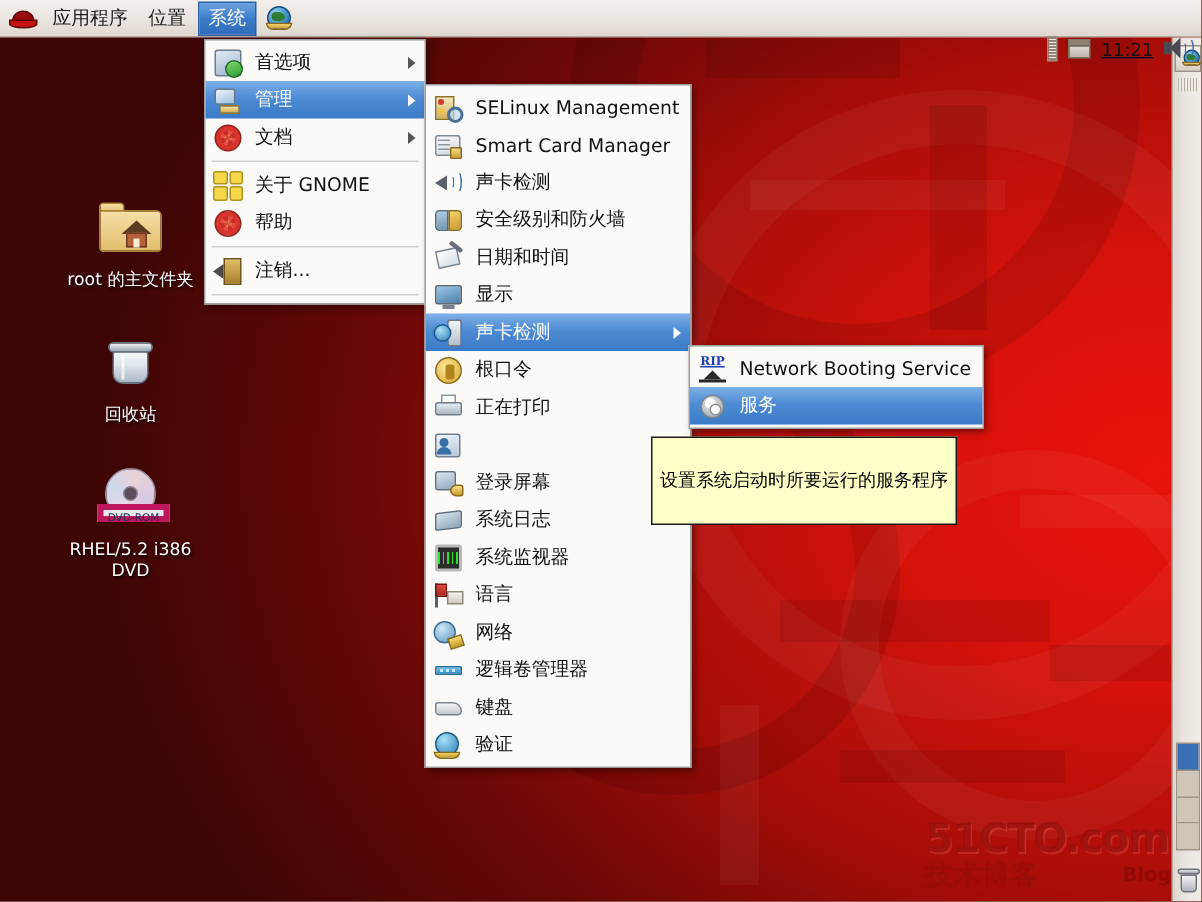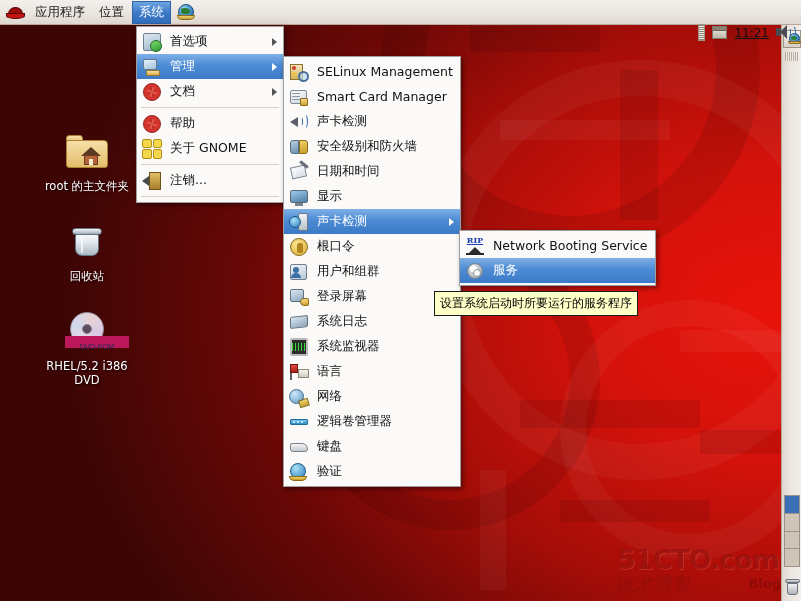--- a/index.html
+++ b/index.html
@@ -265,22 +265,22 @@
     position:absolute; left:7px; top:4px; width:34px; height:34px;
     border-radius:50%;
     background: conic-gradient(from 200deg, #e8d8e6, #cfd8ec, #e9d2d6, #d7c9e4, #e8d8e6);
     border:1.5px solid #9a8d9c;
   }
   .ic-dvd .hole {
     position:absolute; left:19px; top:16px; width:10px; height:10px;
     border-radius:50%; background:#5b4e5c; border:1.5px solid #8c7f8d;
   }
   .ic-dvd .tagbox {
-    position:absolute; left:2px; top:28px; width:64px; height:12px;
-    background:#e9e9ee; border:6px solid #be185d;
+    position:absolute; left:2px; top:28px; width:48px; height:12px;
+    background:#e9e9ee; border:4px solid #be185d;
     font-size:7px; line-height:11px; color:#1b2d52; text-align:center;
     text-shadow:none; font-family:"DejaVu Sans","Liberation Sans",sans-serif;
   }
 
   
   .menu {
     position: absolute;
     background: #fbfaf8;
     border: 1px solid #9e9e9e;
     box-shadow: 2px 2px 5px rgba(0,0,0,0.45);
@@ -438,21 +438,21 @@
     background:#fbfbfb; border:1px solid #8b9299;
   }
 
   
   #tooltip {
     position: absolute;
     background: #ffffc8;
     border: 1px solid #1a1a1a;
     font-size: 12px;
     color: #000;
-    padding: 3px 5px;
+    padding: 20px 5px;
     white-space: nowrap;
     z-index: 80;
     font-family: Liberation Serif, serif;
   }
 
   
   #watermark {
     position:absolute; right: 22px; bottom: 8px;
     z-index: 6; text-align: left; line-height: 1;
     font-family: "DejaVu Sans","Liberation Sans",sans-serif;
@@ -593,34 +593,34 @@
     </div>
     <div class="menu-item">
       <div class="mi-icon ic-doc">
           <div class="flower"></div>
         </div>
       <div class="mi-label">文档</div>
       <div class="arrow"></div>
     </div>
     <div class="sep"></div>
     <div class="menu-item">
-      <div class="mi-icon ic-doc">
-          <div class="flower"></div>
-        </div>
-      <div class="mi-label">帮助</div>
-    </div>
-    <div class="menu-item">
       <div class="mi-icon ic-stars">
           <i></i>
           <i></i>
           <i></i>
           <i></i>
         </div>
       <div class="mi-label">关于 GNOME</div>
     </div>
+    <div class="menu-item">
+      <div class="mi-icon ic-doc">
+          <div class="flower"></div>
+        </div>
+      <div class="mi-label">帮助</div>
+    </div>
     <div class="sep"></div>
     <div class="menu-item">
       <div class="mi-icon ic-logout">
           <div class="door2"></div>
           <div class="arr"></div>
         </div>
       <div class="mi-label">注销...</div>
     </div>
     <div class="sep"></div>
   </div>
@@ -680,26 +680,32 @@
       <div class="mi-label">声卡检测</div>
       <div class="arrow"></div>
     </div>
     <div class="menu-item">
       <div class="mi-icon ic-rootpw">
           <div class="shield"></div>
         </div>
       <div class="mi-label">根口令</div>
     </div>
     <div class="menu-item">
+      <div class="mi-icon ic-print">
+          <div class="paper"></div>
+          <div class="body2"></div>
+        </div>
+      <div class="mi-label">正在打印</div>
+    </div>
+    <div class="menu-item">
       <div class="mi-icon ic-users">
           <div class="card2"></div>
           <div class="head"></div>
           <div class="body3"></div>
         </div>
-      <div class="mi-label">用户和组群</div>
     </div>
     <div class="menu-item">
       <div class="mi-icon ic-login">
           <div class="scr3"></div>
           <div class="key2"></div>
         </div>
       <div class="mi-label">登录屏幕</div>
     </div>
     <div class="menu-item">
       <div class="mi-icon ic-syslog">

